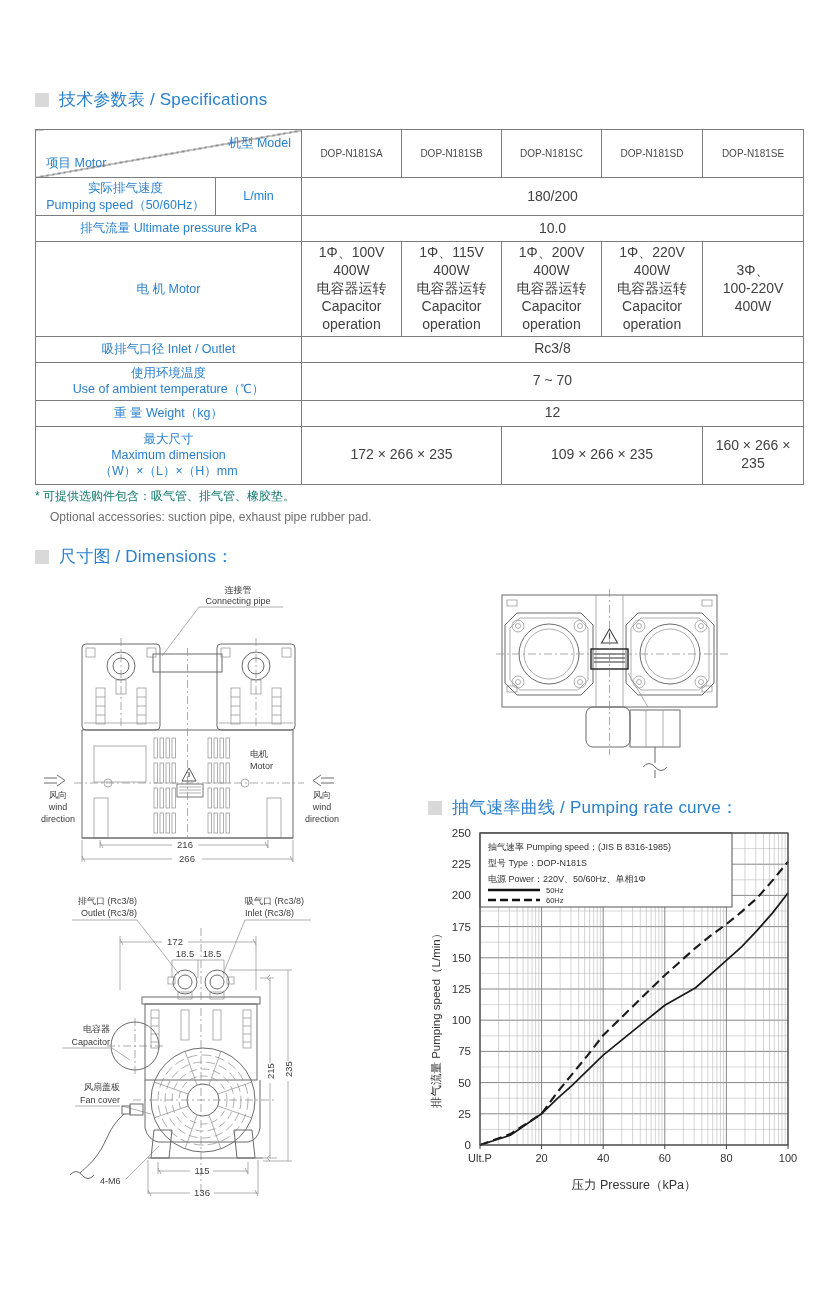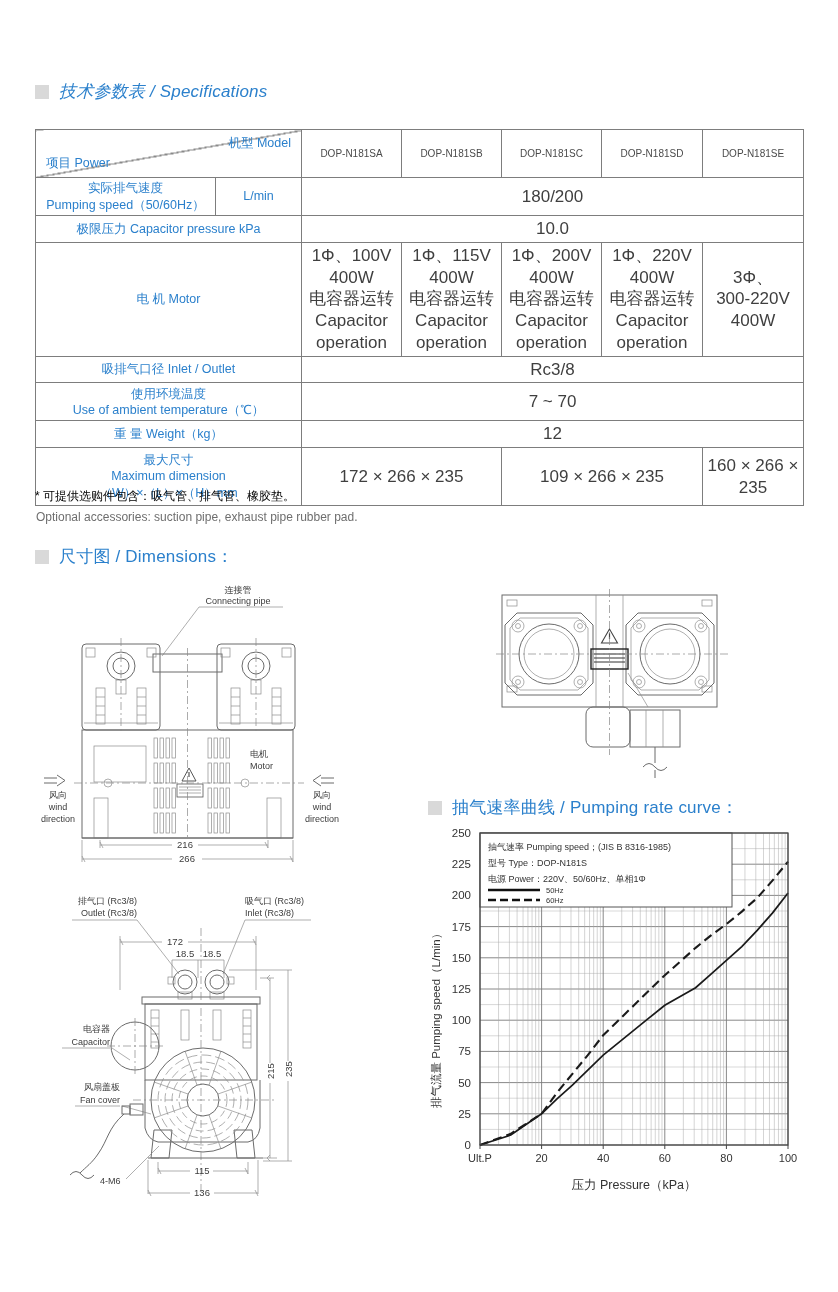--- a/index.html
+++ b/index.html
@@ -7,77 +7,77 @@
   .page { position:relative; width:838px; height:1292px; background:#fff; margin:0 auto; overflow:hidden; }
 
   .sec-head { position:absolute; display:flex; align-items:center; gap:10px; }
   .sec-head .bullet { width:14px; height:14px; background:#d9d9d9; }
   .sec-head .t { font-size:17px; color:#2b80cc; letter-spacing:.2px; }
 
   table.spec { position:absolute; left:35px; top:129px; width:768px; border-collapse:collapse; table-layout:fixed; }
   table.spec td { border:1px solid #7d7d7d; text-align:center; vertical-align:middle; padding:2px 3px; }
   td.lbl { color:#2b80cc; font-size:12.5px; line-height:1.3; white-space:pre-line; }
   td.model { color:#4a4a4a; font-size:10px; }
-  td.val { color:#3f3f3f; font-size:17px; white-space:pre-line; line-height:1.28; }
+  td.val { color:#3f3f3f; font-size:14px; white-space:pre-line; line-height:1.28; }
   td.diag { position:relative; padding:0;
     background:linear-gradient(to bottom right, transparent calc(50% - 0.7px), #8a8a8a calc(50% - 0.7px), #8a8a8a calc(50% + 0.7px), transparent calc(50% + 0.7px)); }
   td.diag .model-lbl { position:absolute; top:5px; right:10px; color:#2b80cc; font-size:12.5px;margin-left:44px; }
   td.diag .item-lbl { position:absolute; bottom:5px; left:10px; color:#2b80cc; font-size:12.5px; }
 
-  .footnote1 { position:absolute; left:35px; top:488px; font-size:12px; color:#000000; }
-  .footnote2 { position:absolute; left:36px; top:510px; font-size:12px; color:#6e6e6e; }
+  .footnote1 { position:absolute; left:35px; top:488px; font-size:12px; color:#0f766e; }
+  .footnote2 { position:absolute; left:50px; top:510px; font-size:12px; color:#6e6e6e; }
 
   svg text { font-family:"Liberation Sans", sans-serif; }
   .dwg { position:absolute; }
   .dline { stroke:#6b6b6b; stroke-width:1; fill:none; }
   .thin { stroke:#8c8c8c; stroke-width:.7; fill:none; }
   .cline { stroke:#888; stroke-width:.7; fill:none; stroke-dasharray:8 3 2 3; }
   .dwg-txt { fill:#3c3c3c; font-size:9px; }
   .dim-txt { fill:#3c3c3c; font-size:9.5px; }
 </style>
 </head>
 <body>
 
 <div class="page">
 
-  <div class="sec-head" style="left:35px; top:80px;font-style:italic;">
+  <div class="sec-head" style="left:35px; top:88px;">
     <span class="bullet"></span>
     <span class="t">技术参数表 / Specifications</span>
   </div>
 
   <table class="spec">
     <colgroup>
         <col style="width:180px">
         <col style="width:86px">
         <col style="width:100px">
         <col style="width:100px">
         <col style="width:100px">
         <col style="width:101px">
         <col style="width:101px">
       </colgroup>
     <tbody>
         <tr style="height:48px">
       <td colspan="2" class="diag">
         <span class="model-lbl">机型 Model</span>
-        <span class="item-lbl">项目 Power</span>
+        <span class="item-lbl">项目 Motor</span>
       </td>
       <td class="model">DOP-N181SA</td>
       <td class="model">DOP-N181SB</td>
       <td class="model">DOP-N181SC</td>
       <td class="model">DOP-N181SD</td>
       <td class="model">DOP-N181SE</td>
     </tr>
     <tr style="height:38px">
       <td class="lbl">实际排气速度
 Pumping speed（50/60Hz）</td>
       <td class="lbl">L/min</td>
       <td colspan="5" class="val">180/200</td>
     </tr>
     <tr style="height:26px">
-      <td colspan="2" class="lbl">极限压力 Capacitor pressure  kPa</td>
+      <td colspan="2" class="lbl">排气流量 Ultimate pressure  kPa</td>
       <td colspan="5" class="val">10.0</td>
     </tr>
     <tr style="height:88px">
       <td colspan="2" class="lbl">电 机 Motor</td>
       <td class="val">1Φ、100V
 400W
 电容器运转
 Capacitor
 operation</td>
       <td class="val">1Φ、115V
@@ -89,21 +89,21 @@
 400W
 电容器运转
 Capacitor
 operation</td>
       <td class="val">1Φ、220V
 400W
 电容器运转
 Capacitor
 operation</td>
       <td class="val">3Φ、
-300-220V
+100-220V
 400W</td>
     </tr>
     <tr style="height:26px">
       <td colspan="2" class="lbl">吸排气口径 Inlet / Outlet</td>
       <td colspan="5" class="val">Rc3/8</td>
     </tr>
     <tr style="height:38px">
       <td colspan="2" class="lbl">使用环境温度
 Use of ambient temperature（℃）</td>
       <td colspan="5" class="val">7 ~ 70</td>

